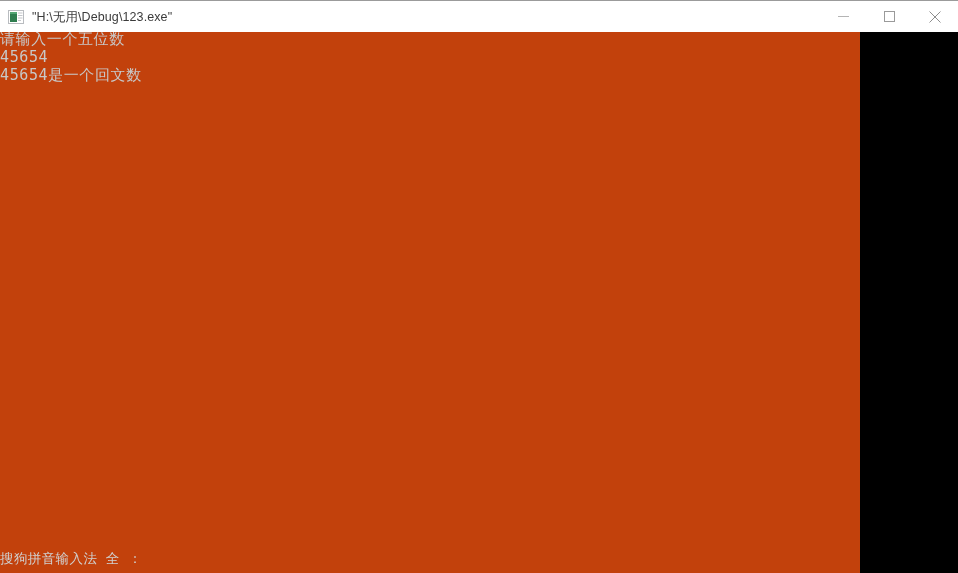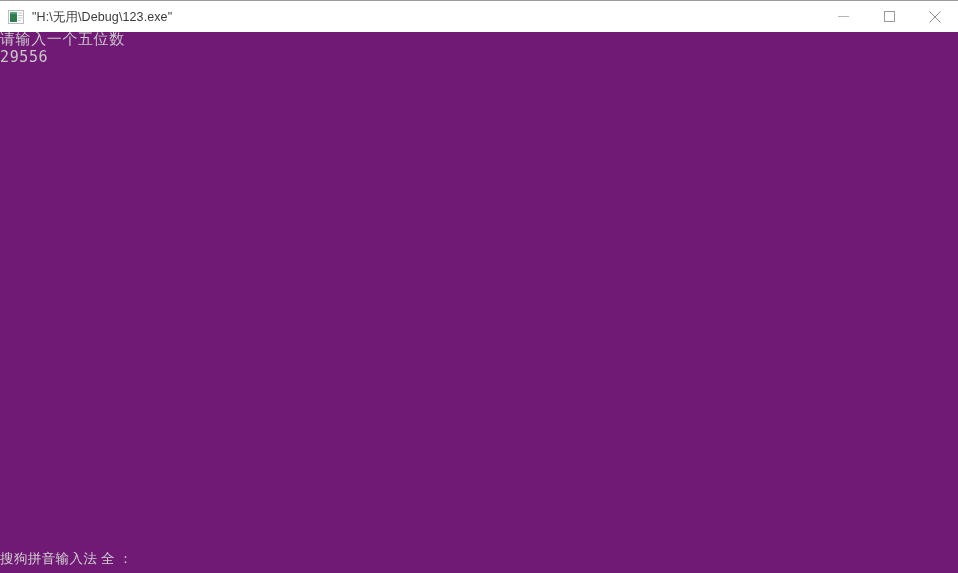--- a/index.html
+++ b/index.html
@@ -74,23 +74,23 @@
     border: none;
     padding: 0;
   }
   .win-btn svg { display: block; }
 
   
   #console-surface {
     position: absolute;
     left: 0;
     top: 32px;
-    width: 958px;
+    width: 860px;
     height: 541px;
-    background: #701a75;
+    background: #c2410c;
     overflow: hidden;
   }
 
   #console-output {
     position: absolute;
     left: 0;
     top: -2px;
     width: 958px;
   }
 
@@ -110,21 +110,21 @@
   #ime-status-bar {
     position: absolute;
     left: 0;
     bottom: 4px;
     width: 300px;
     height: 20px;
     display: flex;
     align-items: center;
   }
   #ime-status-text {
-    font-family: Liberation Serif, serif;
+    font-family: Liberation Mono, monospace;
     font-size: 13.5px;
     color: #d0d0d0;
     white-space: pre;
     letter-spacing: 0.4px;
   }
 </style>
 </head>
 <body>
 
 <div id="app-window">
@@ -167,21 +167,22 @@
             <line x1="11.5" y1="0.5" x2="0.5" y2="11.5" stroke="#8e8e8e" stroke-width="1"></line>
           </svg>
         </span>
       </button>
     </div>
   </div>
 
   <div id="console-surface">
     <div id="console-output">
       <div class="console-line">请输入一个五位数</div>
-      <div class="console-line">29556</div>
+      <div class="console-line">45654</div>
+      <div class="console-line">45654是一个回文数</div>
     </div>
 
     <div id="ime-status-bar">
       <span id="ime-status-text">搜狗拼音输入法 全 ：</span>
     </div>
   </div>
 
 </div>
 
 </body></html>

